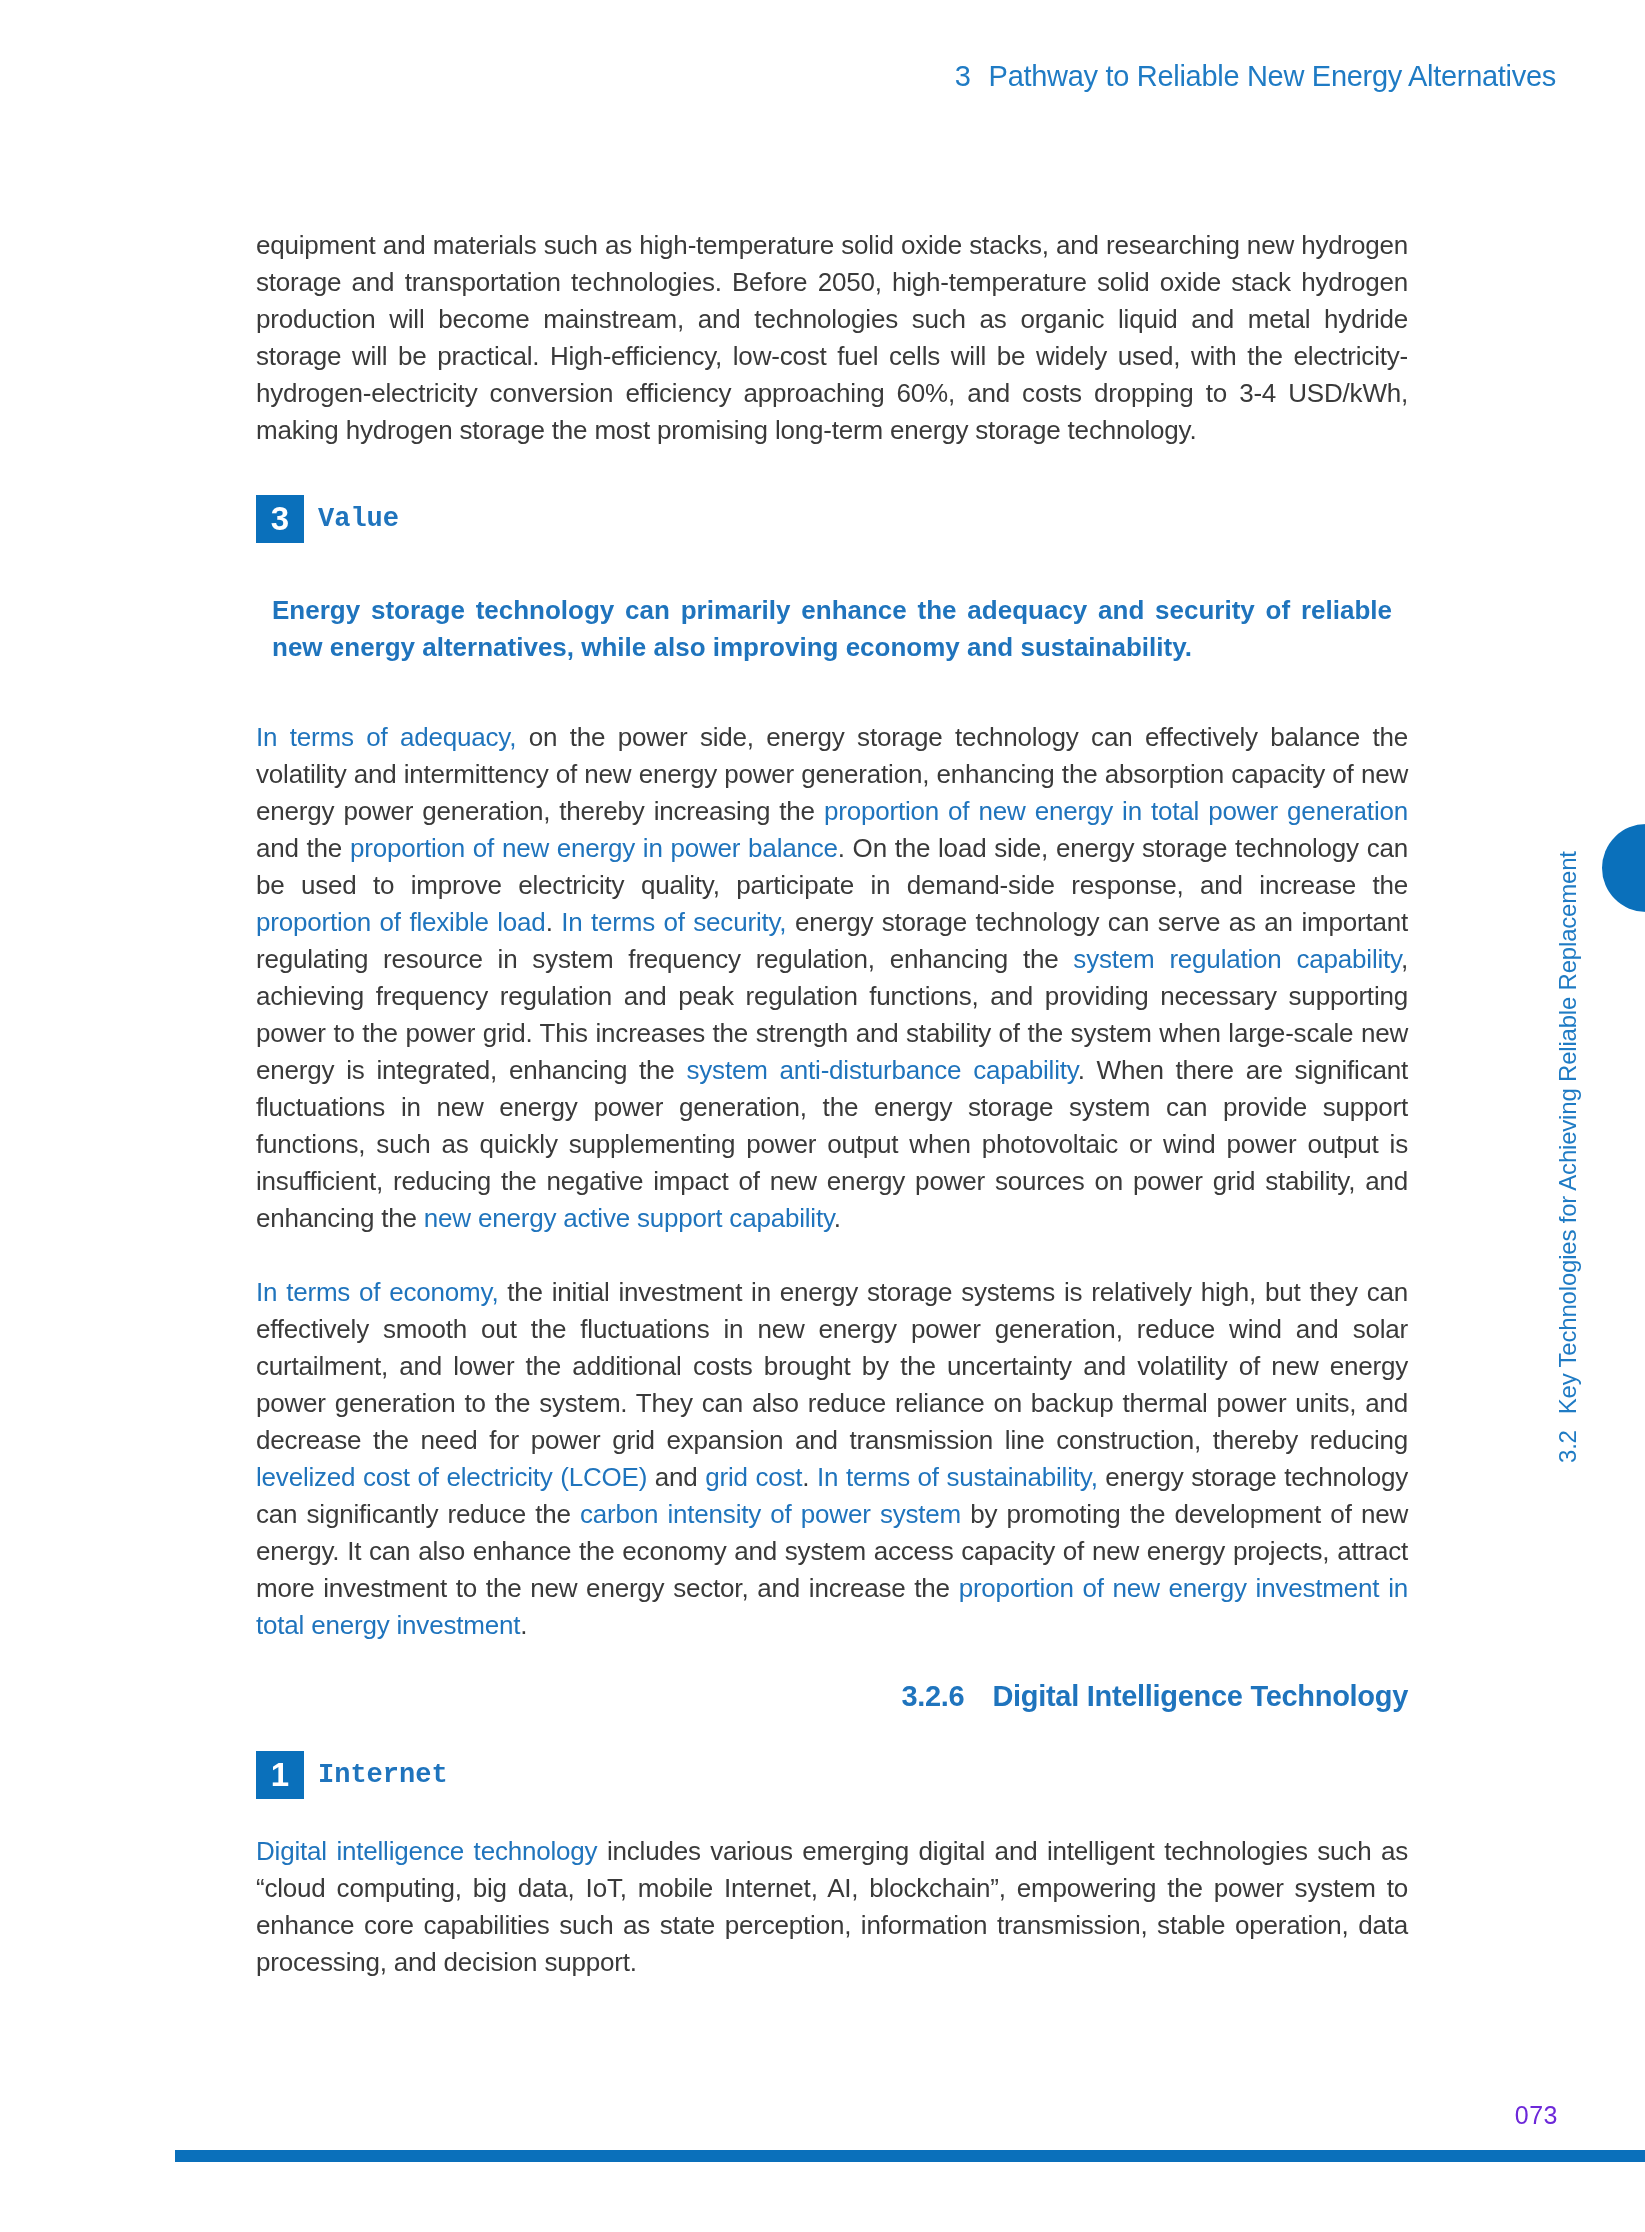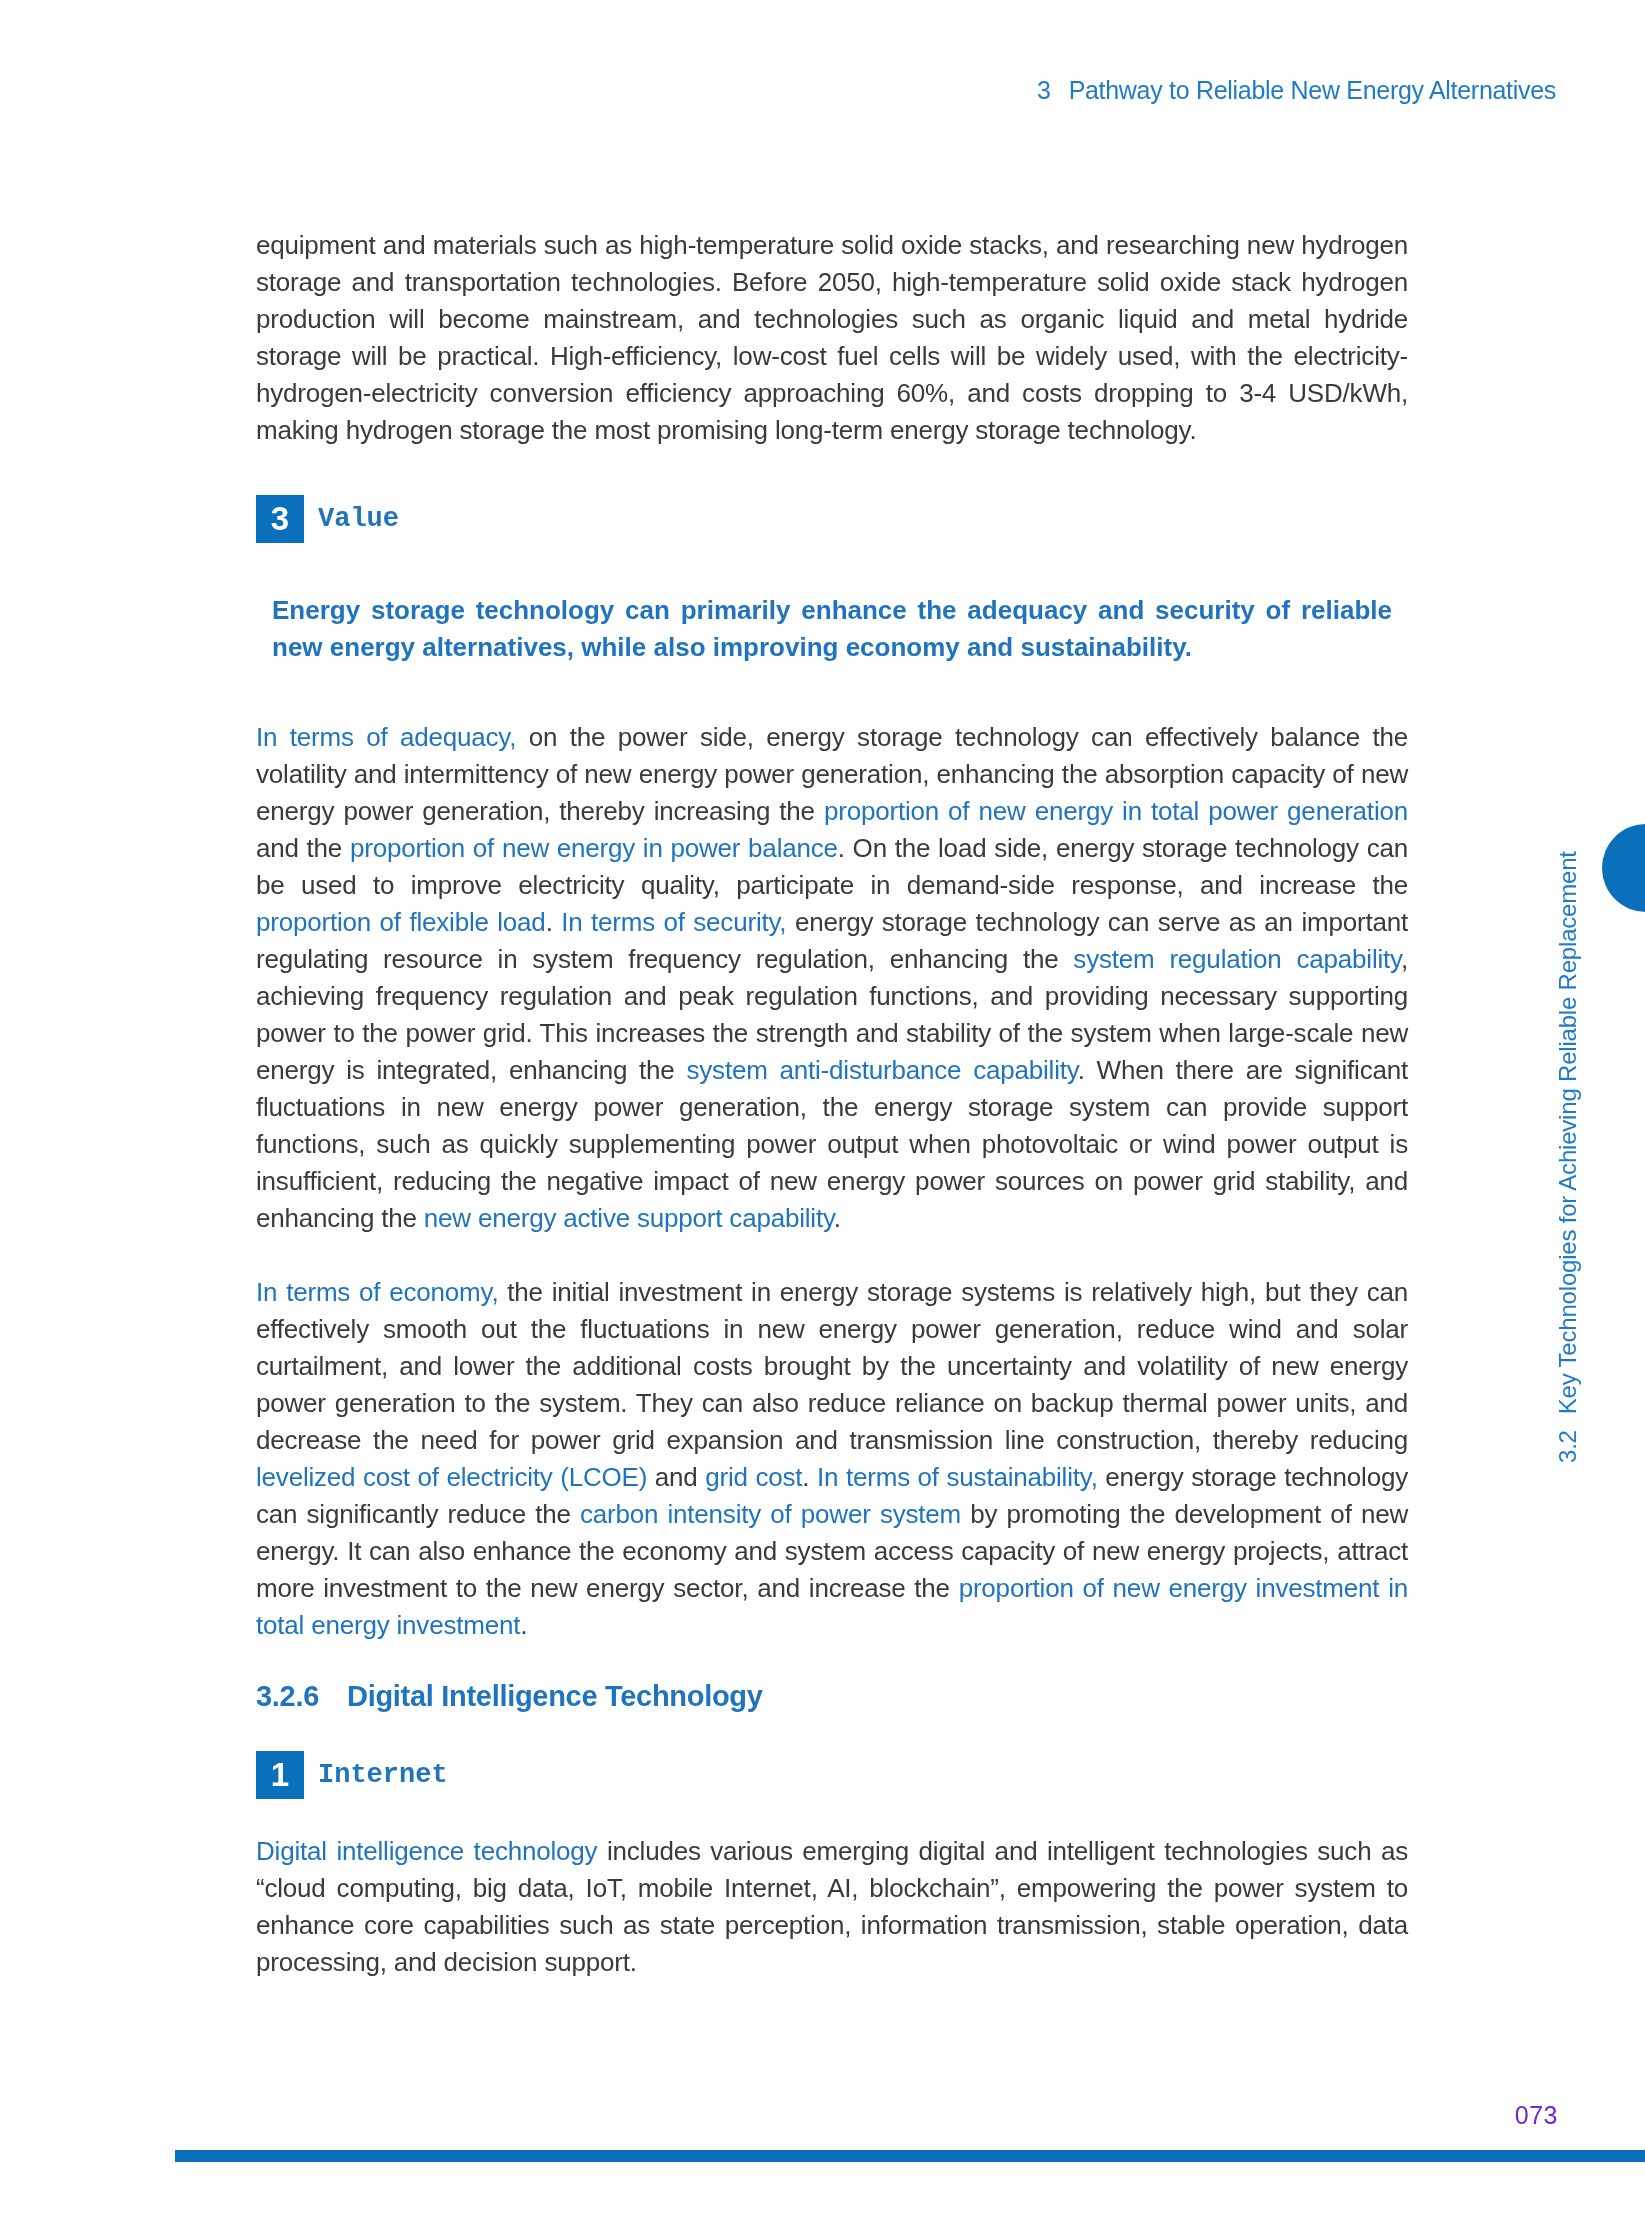--- a/index.html
+++ b/index.html
@@ -3,22 +3,22 @@
 <meta charset="utf-8">
 <style>
   html, body { margin: 0; padding: 0; }
   body {
     width: 1646px; height: 2233px; position: relative; overflow: hidden;
     background: #ffffff;
     font-family: "Liberation Sans", sans-serif;
     color: #3a3a3a;
   }
   .running-header {
-    position: absolute; top: 76px; right: 90px;
-    font-size: 25px; color: #1f7bc4; letter-spacing: -0.3px;
+    position: absolute; top: 60px; right: 90px;
+    font-size: 29px; color: #1f7bc4; letter-spacing: -0.3px;
     white-space: nowrap;
   }
   .running-header .num { margin-right: 18px; }
   .content {
     position: absolute; left: 256px; top: 227px; width: 1152px;
   }
   p.body {
     margin: 0; font-size: 26px; line-height: 37px; text-align: justify;
     color: #3a3a3a; letter-spacing: -0.2px;
   }
@@ -32,20 +32,21 @@
   }
   .badge {
     width: 48px; height: 48px; background: #0a70bb; color: #ffffff;
     font-size: 33px; font-weight: bold; display: flex; align-items: center;
     justify-content: center; margin-right: 14px;
   }
   .subhead-label { font-size: 27px; color: #1f74bd; font-weight: bold; font-family: Liberation Mono, monospace; }
   .section-head {
     font-size: 29px; color: #1f74bd; font-weight: bold; display: flex;
     letter-spacing: -0.3px;
+    justify-content: flex-end;
   }
   .section-head .sec-num { margin-right: 28px; }
   .side-label {
     position: absolute; left: 1554px; top: 1463px;
     transform-origin: 0 0; transform: rotate(-90deg);
     font-size: 24px; color: #1f7bc4; white-space: nowrap; letter-spacing: -0.2px;
   }
   .side-label .num { margin-right: 16px; }
   .side-tab {
     position: absolute; left: 1602px; top: 824px; width: 88px; height: 88px;

